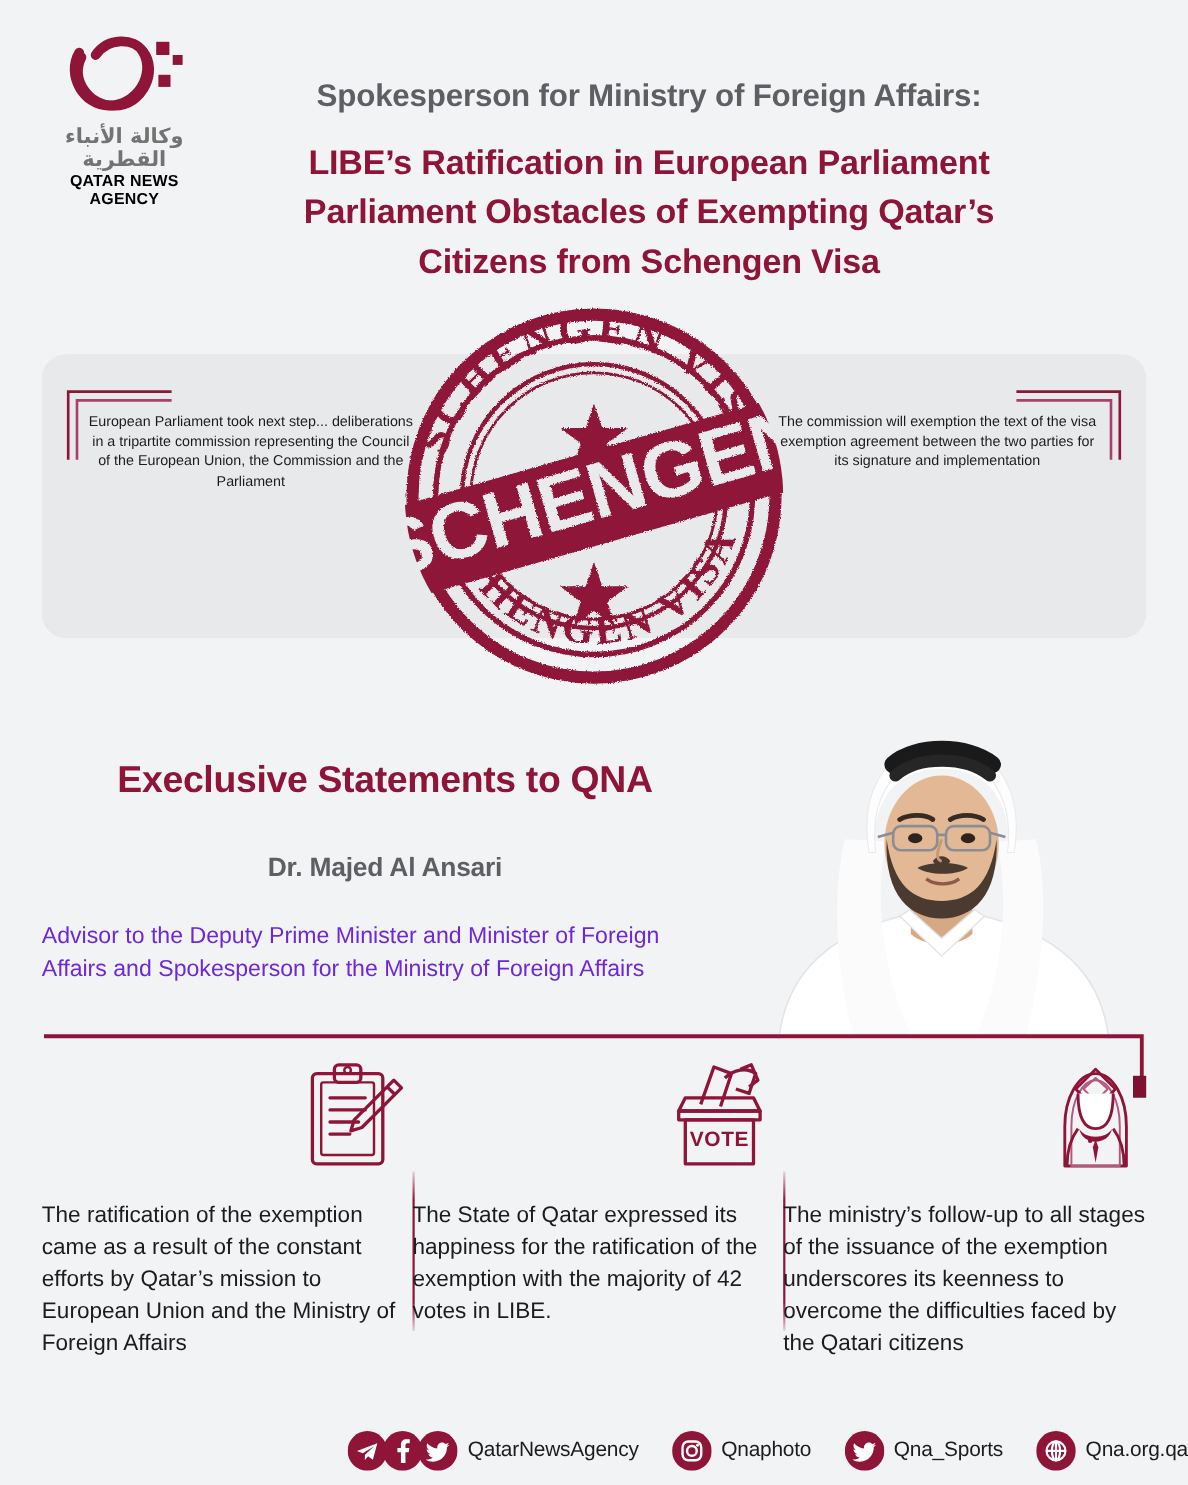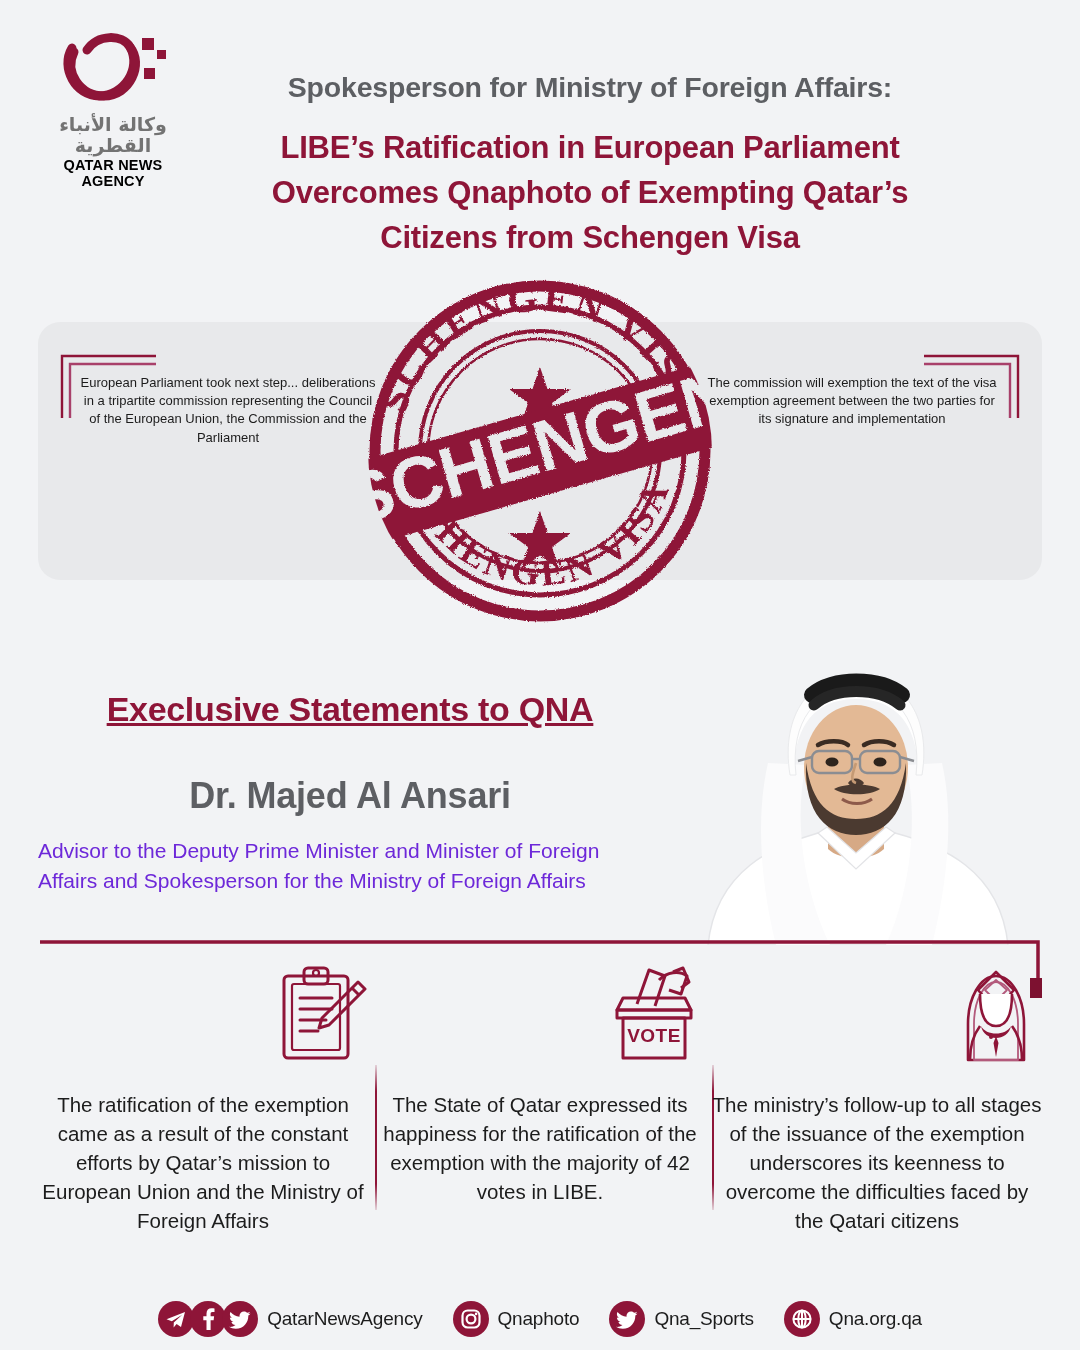--- a/index.html
+++ b/index.html
@@ -50,59 +50,59 @@
     font-size: 13px; line-height: 1.40; color: #1c1c1c; text-align: center;
   }
   .panel-text.left { left: 40px; }
   .panel-text.right { right: 40px; }
 
   .stamp { position: absolute; left: 362px; top: 272px; width: 356px; height: 358px; }
 
   
   .excl {
     position: absolute; left: 40px; top: 690px; width: 620px; text-align: center;
-    font-size: 34px; font-weight: 700; color: #8E1538; letter-spacing: -0.3px; text-decoration: underline;
+    font-size: 34px; font-weight: 700; color: #8E1538; letter-spacing: -0.3px;
   }
   .person-name {
     position: absolute; left: 40px; top: 775px; width: 620px; text-align: center;
-    font-size: 36px; font-weight: 700; color: #5d5f63; letter-spacing: -0.2px;
+    font-size: 24px; font-weight: 700; color: #5d5f63; letter-spacing: -0.2px;
   }
   .person-title {
     position: absolute; left: 38px; top: 836px; width: 610px; text-align: left;
     font-size: 21px; line-height: 1.45; color: #6d28d9;
   }
   .portrait { position: absolute; left: 690px; top: 655px; width: 330px; height: 290px; }
 
   
   .divline {
     position: absolute; left: 38px; top: 938px; width: 1004px; height: 60px;
   }
 
   
   .cards { position: absolute; left: 0; top: 960px; width: 1080px; height: 300px; }
   .card { position: absolute; top: 0; width: 330px; }
   .card.c0 { left: 38px; }
   .card.c1 { left: 375px; }
   .card.c2 { left: 712px; }
   .card-icon { height: 108px; display: flex; align-items: center; justify-content: flex-end; }
   .card-text {
-    margin-top: 22px; text-align: center;
+    margin-top: 22px; 
     font-size: 20.5px; line-height: 1.42; color: #1c1c1c;
   }
   .vdiv {
     position: absolute; top: 105px; width: 2px; height: 145px;
     background: linear-gradient(to bottom, rgba(142,21,56,.15), #8E1538 18%, #8E1538 82%, rgba(142,21,56,.15));
   }
   .vdiv.v1 { left: 375px; }
   .vdiv.v2 { left: 712px; }
 
   
   .footer {
     position: absolute; left: 0; top: 1288px; width: 1080px; height: 62px;
-    display: flex; align-items: center; justify-content: center; gap: 0px;
+    display: flex; align-items: center; justify-content: flex-end; gap: 0px;
   }
   .fgroup { display: flex; align-items: center; }
   .fgroup + .fgroup { margin-left: 30px; }
   .sicon { width: 36px; height: 36px; display: block; }
   .sicon + .sicon { margin-left: -4px; }
   .flabel { font-size: 19px; color: #1c1c1c; margin-left: 9px; letter-spacing: -0.2px; }
 </style>
 </head>
 <body>
 
@@ -121,21 +121,21 @@
         <rect x="90" y="40" width="11" height="11" fill="#8E1538"></rect>
       </svg>
       <div class="logo-ar">وكالة الأنباء القطرية</div>
       <div class="logo-en">QATAR NEWS AGENCY</div>
     </div>
 
     <div class="head-texts">
       <div class="kicker">Spokesperson for Ministry of Foreign Affairs:</div>
       <div class="headline">
         <div>LIBE’s Ratification in European Parliament</div>
-        <div>Overcomes Qnaphoto of Exempting Qatar’s</div>
+        <div>Parliament Obstacles of Exempting Qatar’s</div>
         <div>Citizens from Schengen Visa</div>
       </div>
     </div>
   </div>
 
   <div class="panel">
 
     <svg class="bracket left" viewBox="0 0 100 70">
       <path d="M4 68 L4 6 L98 6" fill="none" stroke="#8E1538" stroke-width="2.4"></path>
       <path d="M12 68 L12 14 L98 14" fill="none" stroke="#a8406a" stroke-width="2.4"></path>

